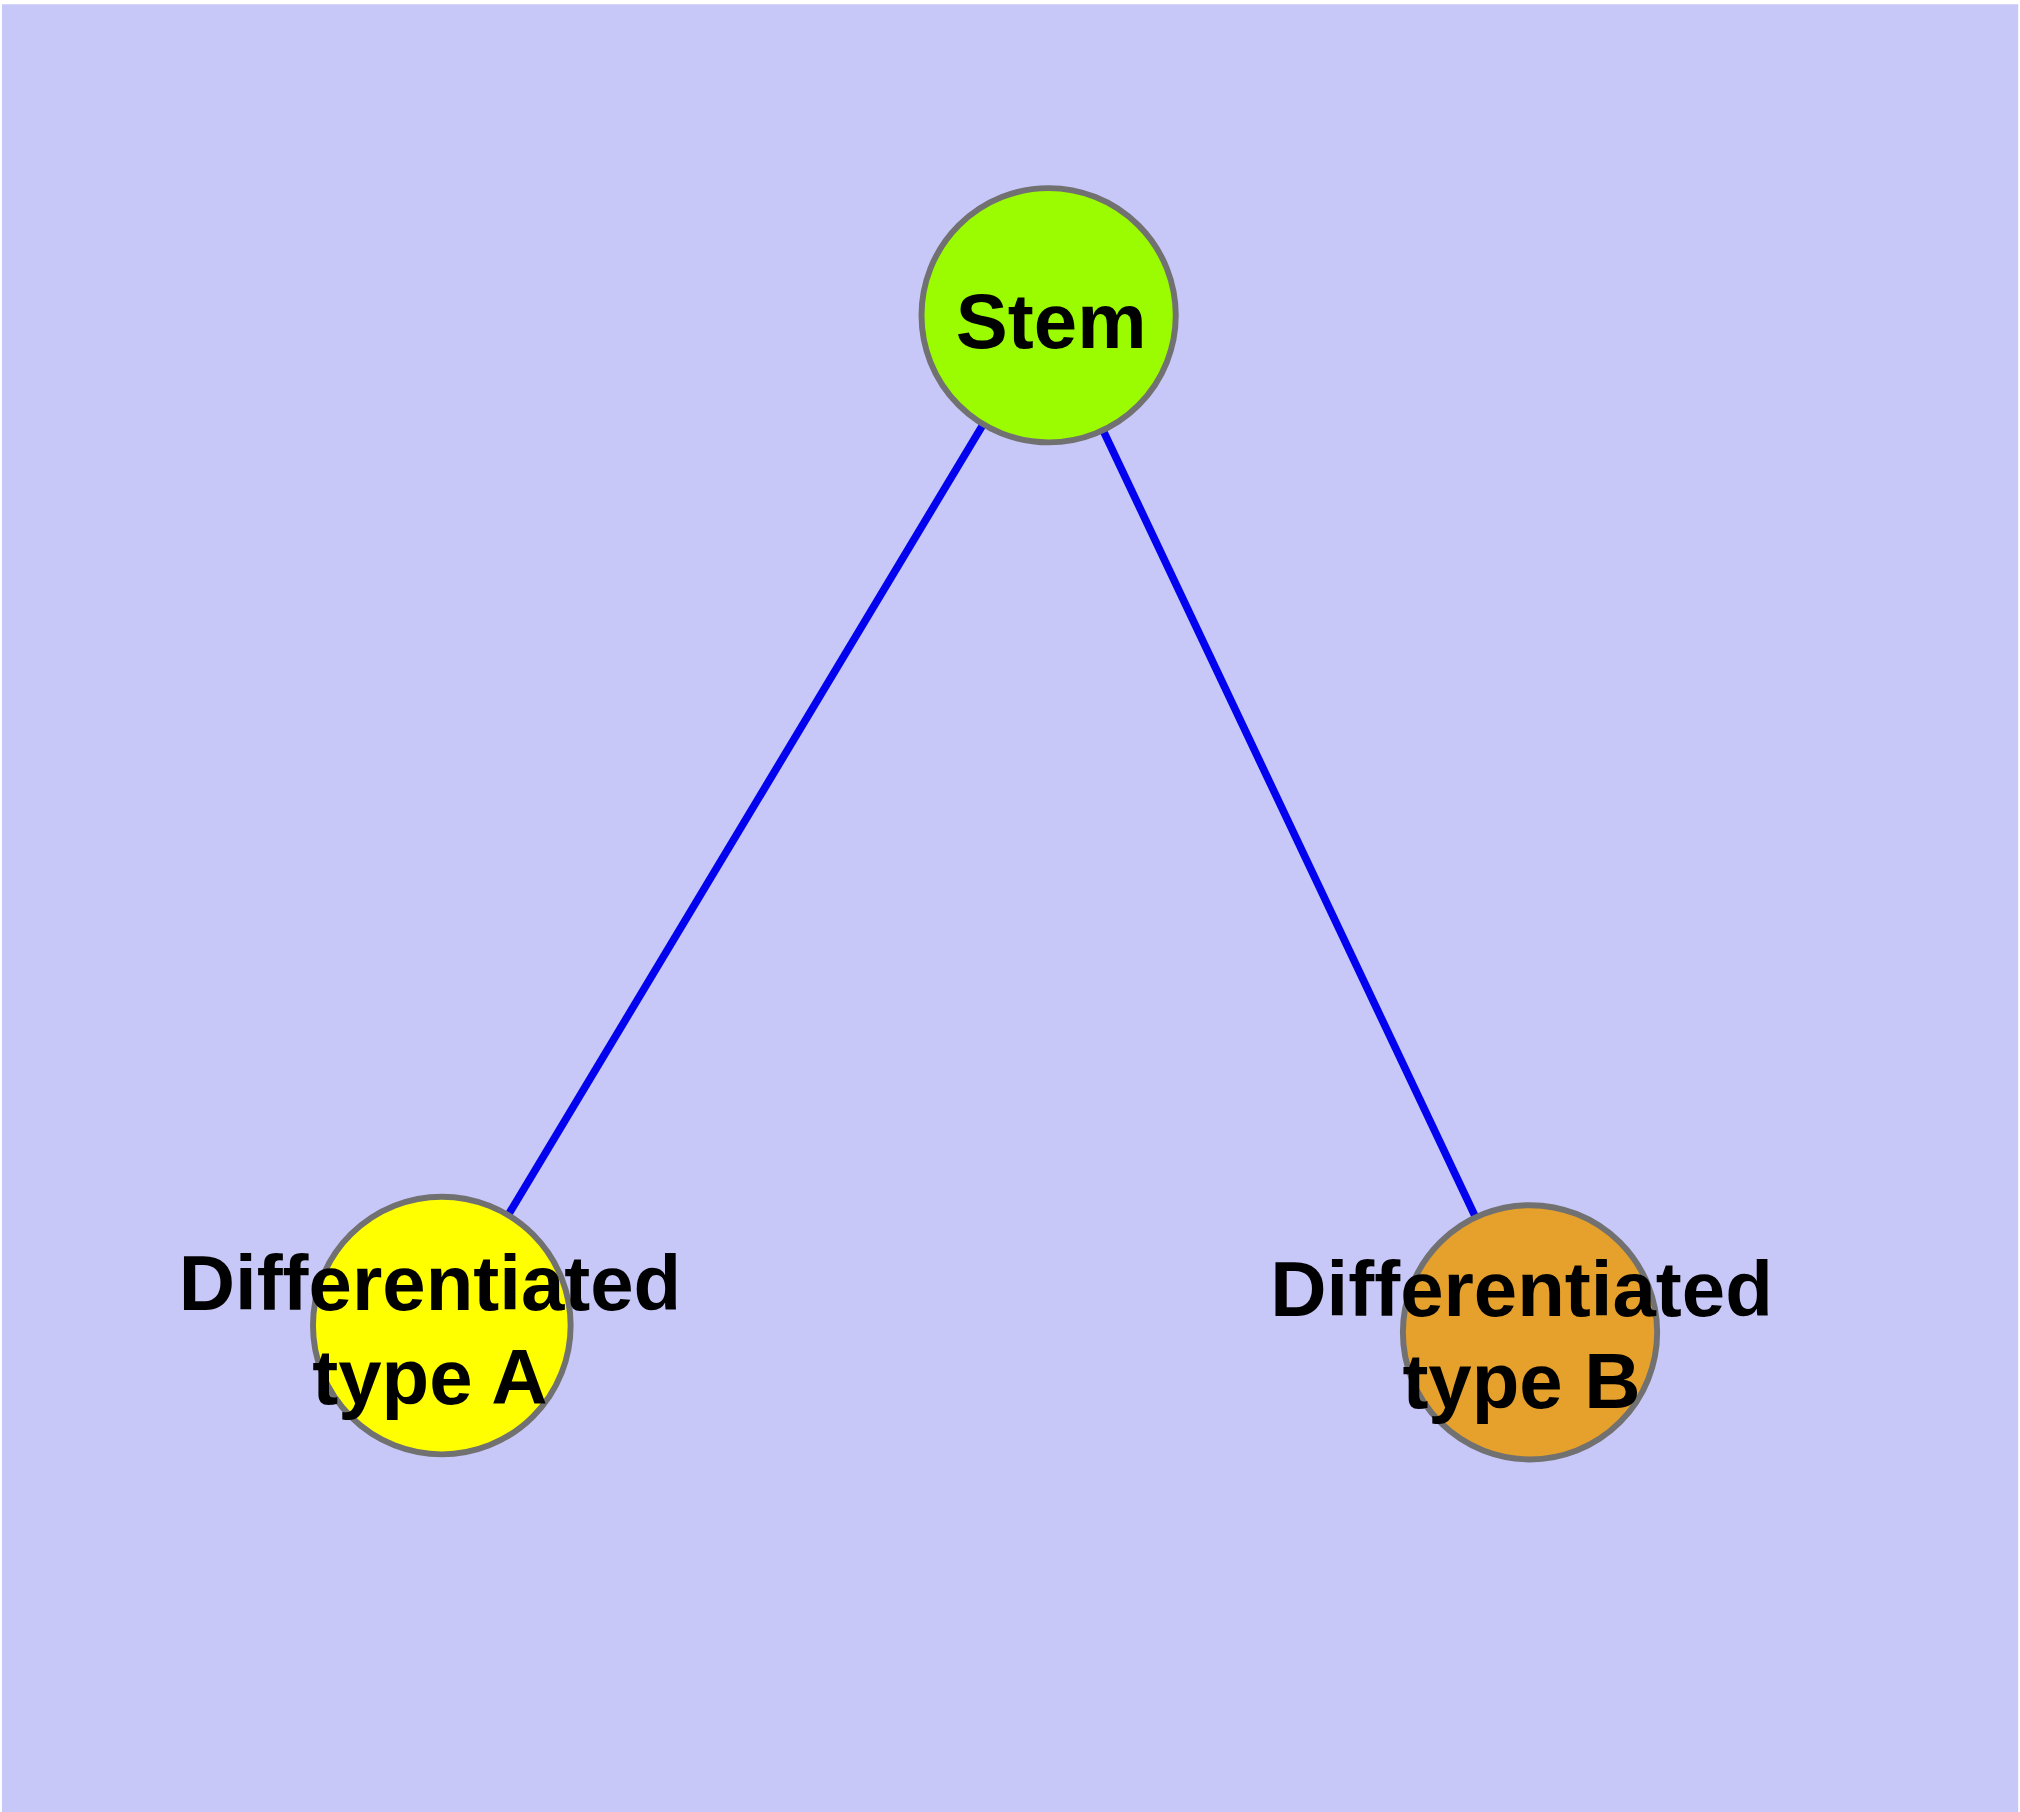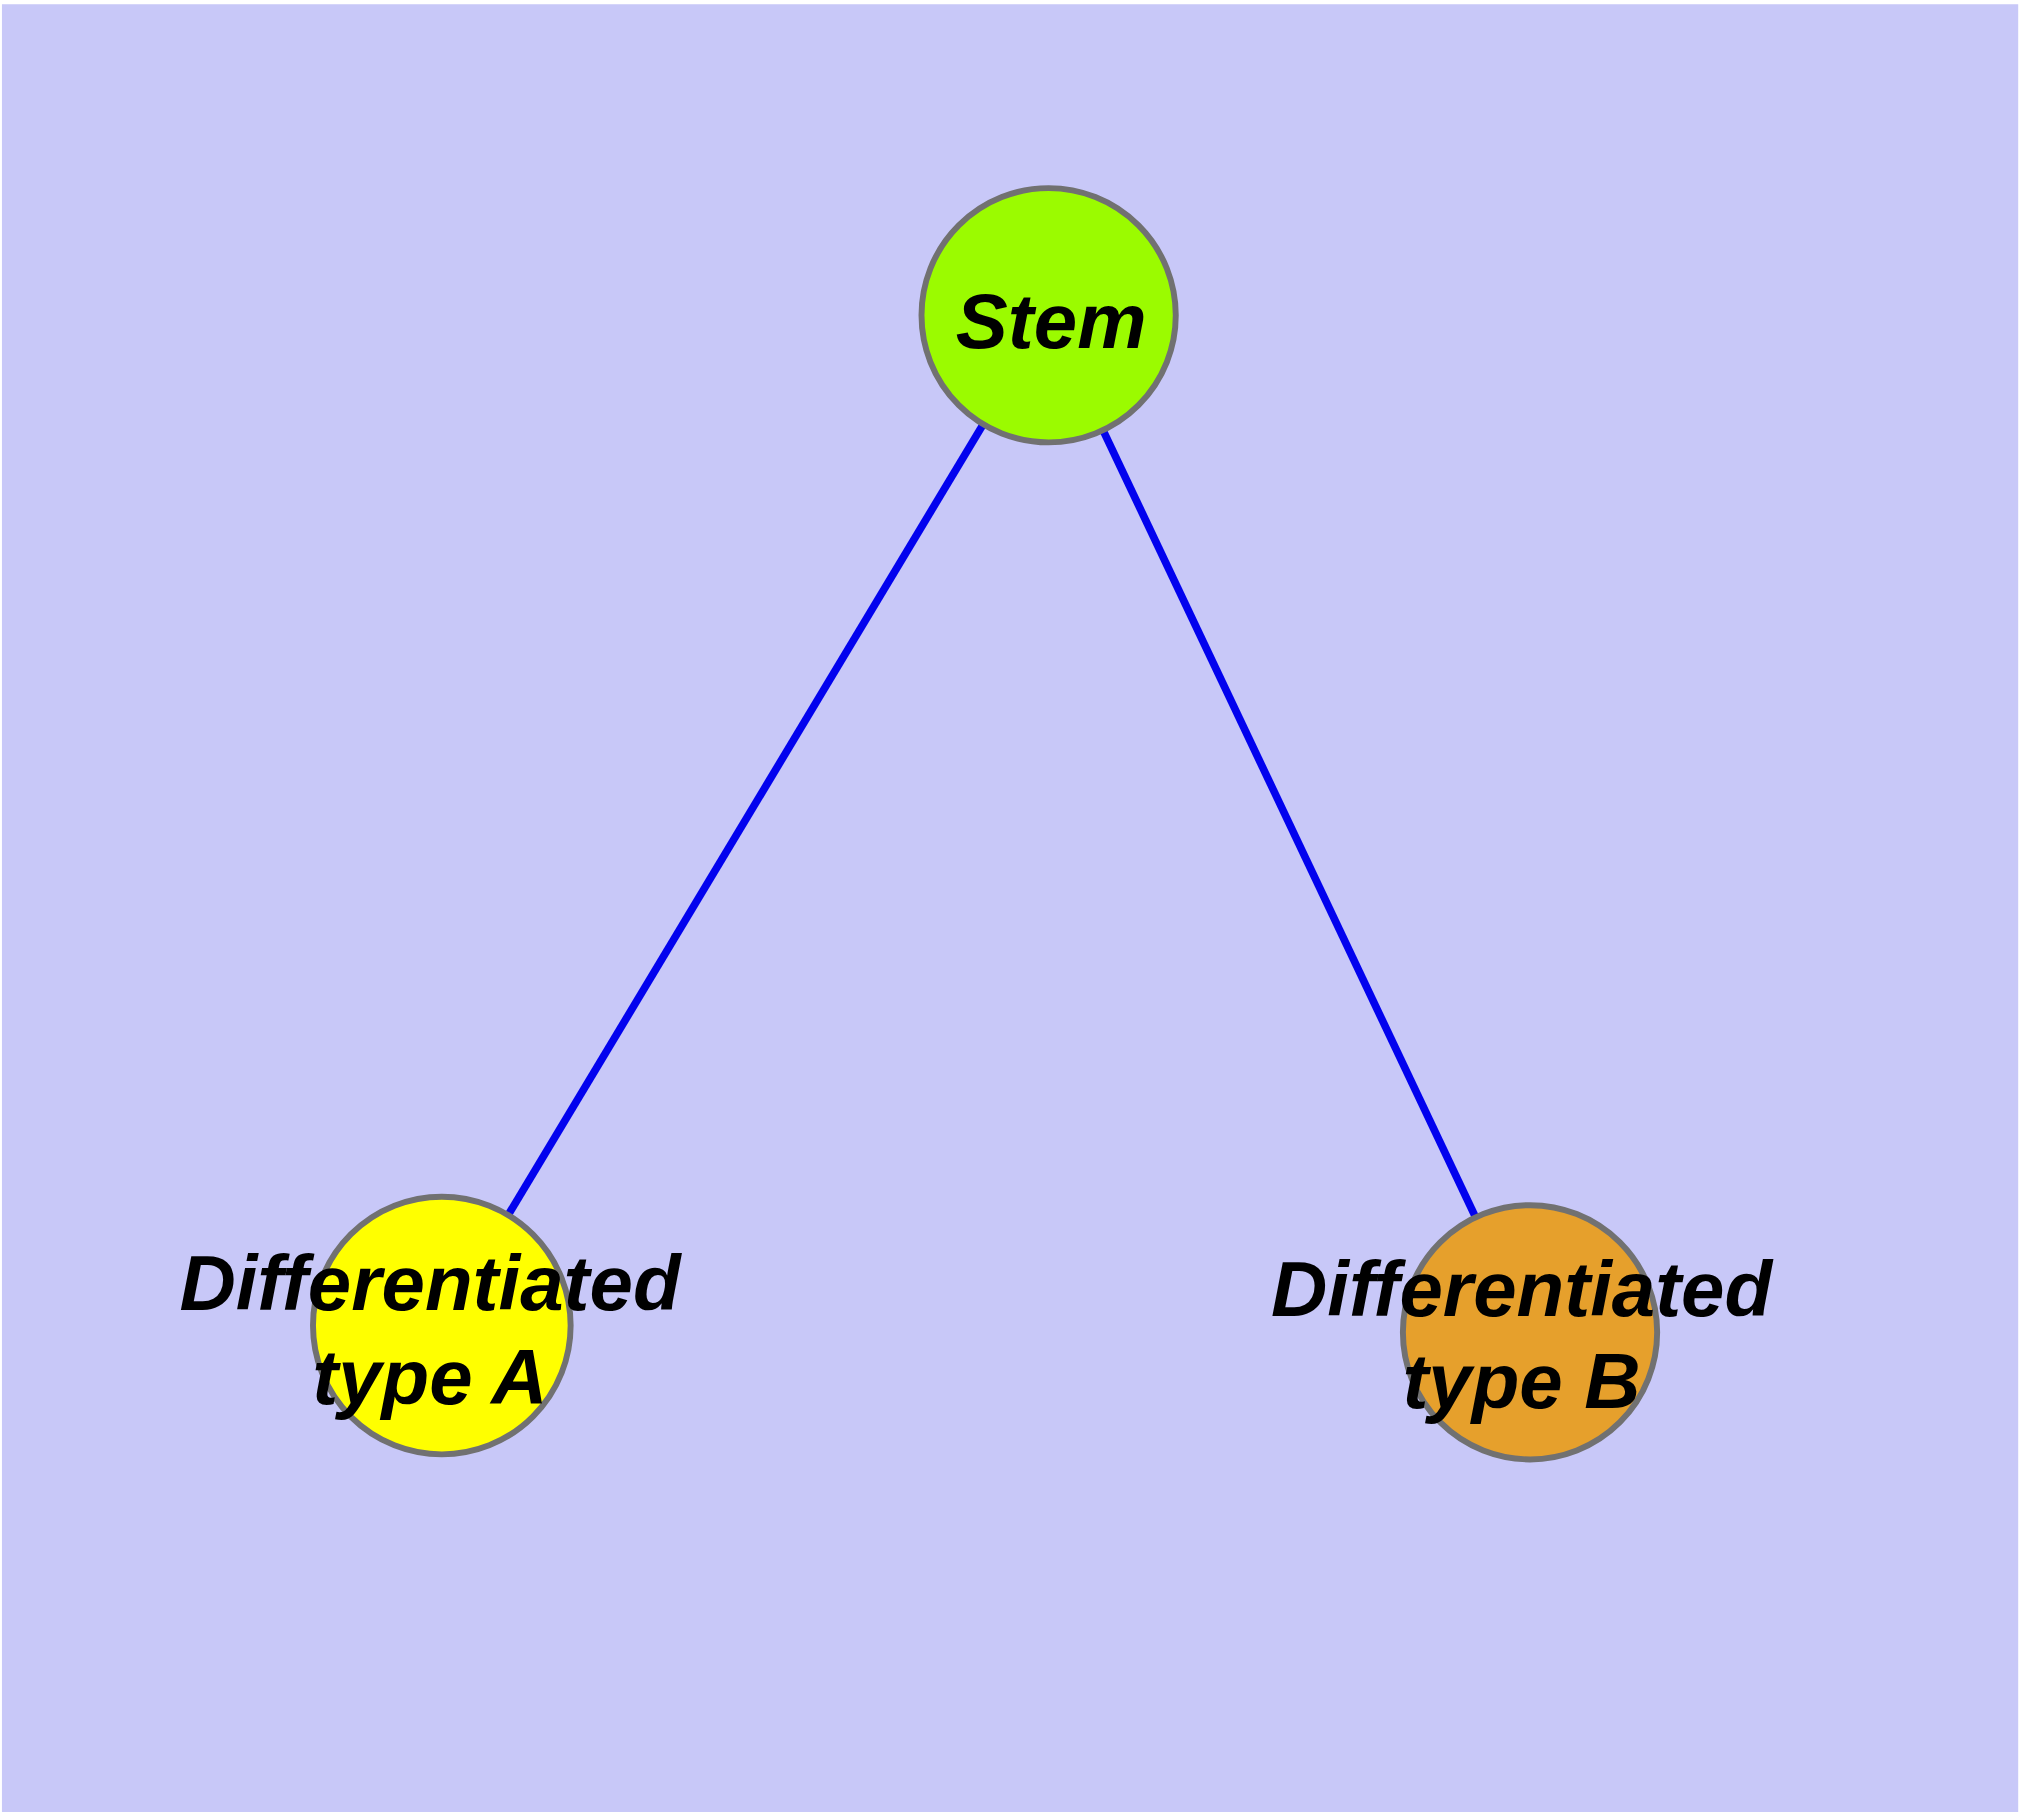--- a/index.html
+++ b/index.html
@@ -7,21 +7,20 @@
     padding: 0;
     width: 2021px;
     height: 1812px;
     background: #ffffff;
     overflow: hidden;
   }
   .diagram-wrap {
     position: relative;
     width: 2021px;
     height: 1428px;
-    font-style: italic;
   }
   svg {
     display: block;
   }
   .node-label {
     font-family: "Liberation Sans", sans-serif;
     font-weight: bold;
     font-size: 92px;
     text-anchor: middle;
   }

